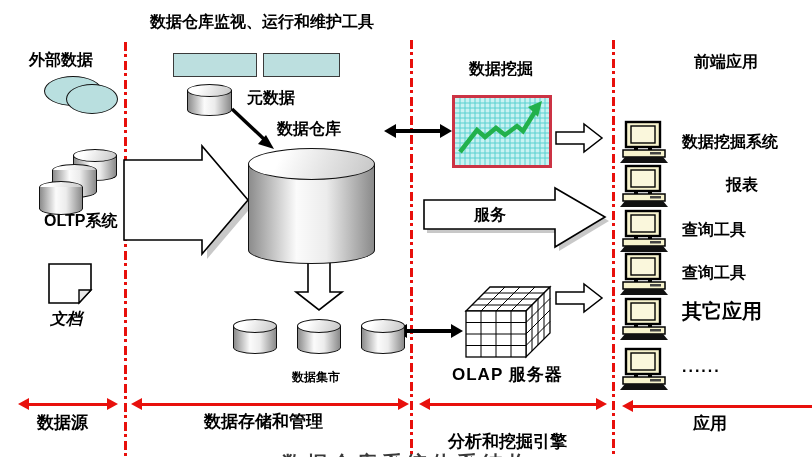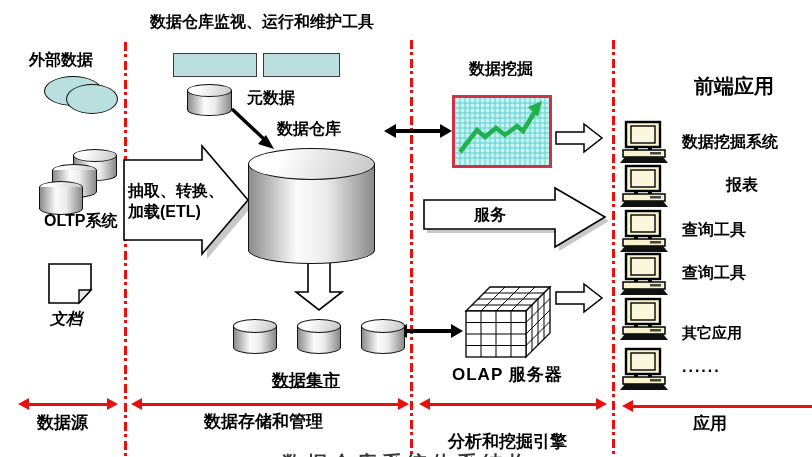--- a/index.html
+++ b/index.html
@@ -85,43 +85,39 @@
   <svg style="left:226px;top:103px;" width="54" height="50" viewBox="0 0 54 50">
     <line x1="6" y1="6" x2="40" y2="38" stroke="#000" stroke-width="3.4"></line>
     <polygon points="48,46 32,41 40,32" fill="#000"></polygon>
   </svg>
   <div class="lbl" style="left:277px;top:120px;font-size:16px;">数据仓库</div>
 
   <svg style="left:124px;top:146px;" width="126" height="110" viewBox="0 0 126 110">
     <polygon points="80,16 80,2 126,56 80,110 80,96 84,92" fill="#9a9a9a" opacity="0.55" transform="translate(3,3)"></polygon>
     <polygon points="0,14 78,14 78,0 124,54 78,108 78,94 0,94" fill="#fff" stroke="#000" stroke-width="1.6"></polygon>
   </svg>
-  <div class="lbl" style="left:128px;top:180px;font-size:16px;line-height:21px;z-index:5;">
-    <div>抽取、转换、</div>
-    <div>加载(ETL)</div>
-  </div>
 
   <div>
     <div class="cyl-top" style="left:248px;top:148px;width:127px;height:32px;z-index:6;"></div>
     <div class="cyl-body" style="left:248px;top:164px;width:127px;height:100px;z-index:5;border-radius:0 0 50% 50% / 0 0 14% 14%;"></div>
   </div>
 
   <svg style="left:296px;top:262px;" width="48" height="50" viewBox="0 0 48 50">
     <polygon points="12,0 34,0 34,30 46,30 23,48 0,30 12,30" fill="#fff" stroke="#000" stroke-width="1.6"></polygon>
   </svg>
 
   <div>
     <div class="cyl-top" style="left:233px;top:319px;width:44px;height:14px;"></div>
     <div class="cyl-body" style="left:233px;top:326px;width:44px;height:28px;"></div>
     <div class="cyl-top" style="left:297px;top:319px;width:44px;height:14px;"></div>
     <div class="cyl-body" style="left:297px;top:326px;width:44px;height:28px;"></div>
     <div class="cyl-top" style="left:361px;top:319px;width:44px;height:14px;"></div>
     <div class="cyl-body" style="left:361px;top:326px;width:44px;height:28px;"></div>
   </div>
-  <div class="lbl" style="left:272px;top:371px;font-size:17px;text-decoration:underline;">数据集市</div>
+  <div class="lbl" style="left:292px;top:371px;font-size:12px;">数据集市</div>
 
   <div class="lbl" style="left:469px;top:60px;font-size:16px;">数据挖掘</div>
 
   <div class="dbl" style="left:395px;top:129px;width:46px;"></div>
 
   <svg style="left:452px;top:95px;" width="100" height="73" viewBox="0 0 100 73">
     <rect x="1.5" y="1.5" width="97" height="70" fill="#c9f2f2" stroke="#cc3344" stroke-width="3"></rect>
     <g stroke="#58d0d0" stroke-width="1">
       <path d="M8,3V70 M13,3V70 M18,3V70 M23,3V70 M28,3V70 M33,3V70 M38,3V70 M43,3V70 M48,3V70 M53,3V70 M58,3V70 M63,3V70 M68,3V70 M73,3V70 M78,3V70 M83,3V70 M88,3V70 M93,3V70"></path>
       <path d="M3,8H97 M3,13H97 M3,18H97 M3,23H97 M3,28H97 M3,33H97 M3,38H97 M3,43H97 M3,48H97 M3,53H97 M3,58H97 M3,63H97"></path>
@@ -156,21 +152,21 @@
       <path d="M70,24 L70,70 M76,18 L76,64 M82,12 L82,58"></path>
       <path d="M64,41.5 L88,17.5 M64,53 L88,29 M64,64.5 L88,40.5"></path>
     </g>
   </svg>
   <div class="lbl" style="left:452px;top:365px;font-size:17px;letter-spacing:1px;">OLAP 服务器</div>
 
   <svg style="left:556px;top:284px;" width="48" height="28" viewBox="0 0 48 28">
     <polygon points="0,8 28,8 28,0 46,14 28,28 28,20 0,20" fill="#fff" stroke="#000" stroke-width="1.5"></polygon>
   </svg>
 
-  <div class="lbl" style="left:694px;top:53px;font-size:20px;margin-top:22px;">前端应用</div>
+  <div class="lbl" style="left:694px;top:53px;font-size:16px;">前端应用</div>
 
   <svg style="left:620px;top:121px;" width="48" height="42" viewBox="0 0 48 42">
     <rect x="6" y="1" width="34" height="25" fill="#f7f3cd" stroke="#000" stroke-width="2.4"></rect>
     <rect x="11" y="5" width="24" height="17" fill="#faf7dc" stroke="#000" stroke-width="1.4"></rect>
     <rect x="14" y="26" width="4" height="3" fill="#000"></rect>
       <rect x="28" y="26" width="4" height="3" fill="#000"></rect>
     <rect x="3" y="29" width="42" height="7" fill="#f7f3cd" stroke="#000" stroke-width="1.5"></rect>
     <rect x="30" y="31" width="11" height="2.5" fill="#444"></rect>
     <polygon points="0,42 48,42 43,36 5,36" fill="#111"></polygon>
   </svg>
@@ -211,21 +207,21 @@
 
   <svg style="left:620px;top:298px;" width="48" height="42" viewBox="0 0 48 42">
     <rect x="6" y="1" width="34" height="25" fill="#f7f3cd" stroke="#000" stroke-width="2.4"></rect>
     <rect x="11" y="5" width="24" height="17" fill="#faf7dc" stroke="#000" stroke-width="1.4"></rect>
     <rect x="14" y="26" width="4" height="3" fill="#000"></rect>
       <rect x="28" y="26" width="4" height="3" fill="#000"></rect>
     <rect x="3" y="29" width="42" height="7" fill="#f7f3cd" stroke="#000" stroke-width="1.5"></rect>
     <rect x="30" y="31" width="11" height="2.5" fill="#444"></rect>
     <polygon points="0,42 48,42 43,36 5,36" fill="#111"></polygon>
   </svg>
-  <div class="lbl" style="left:682px;top:324px;font-size:15px;text-align:right;">其它应用</div>
+  <div class="lbl" style="left:682px;top:300px;font-size:20px;text-align:right;">其它应用</div>
 
   <svg style="left:620px;top:348px;" width="48" height="42" viewBox="0 0 48 42">
     <rect x="6" y="1" width="34" height="25" fill="#f7f3cd" stroke="#000" stroke-width="2.4"></rect>
     <rect x="11" y="5" width="24" height="17" fill="#faf7dc" stroke="#000" stroke-width="1.4"></rect>
     <rect x="14" y="26" width="4" height="3" fill="#000"></rect>
       <rect x="28" y="26" width="4" height="3" fill="#000"></rect>
     <rect x="3" y="29" width="42" height="7" fill="#f7f3cd" stroke="#000" stroke-width="1.5"></rect>
     <rect x="30" y="31" width="11" height="2.5" fill="#444"></rect>
     <polygon points="0,42 48,42 43,36 5,36" fill="#111"></polygon>
   </svg>

